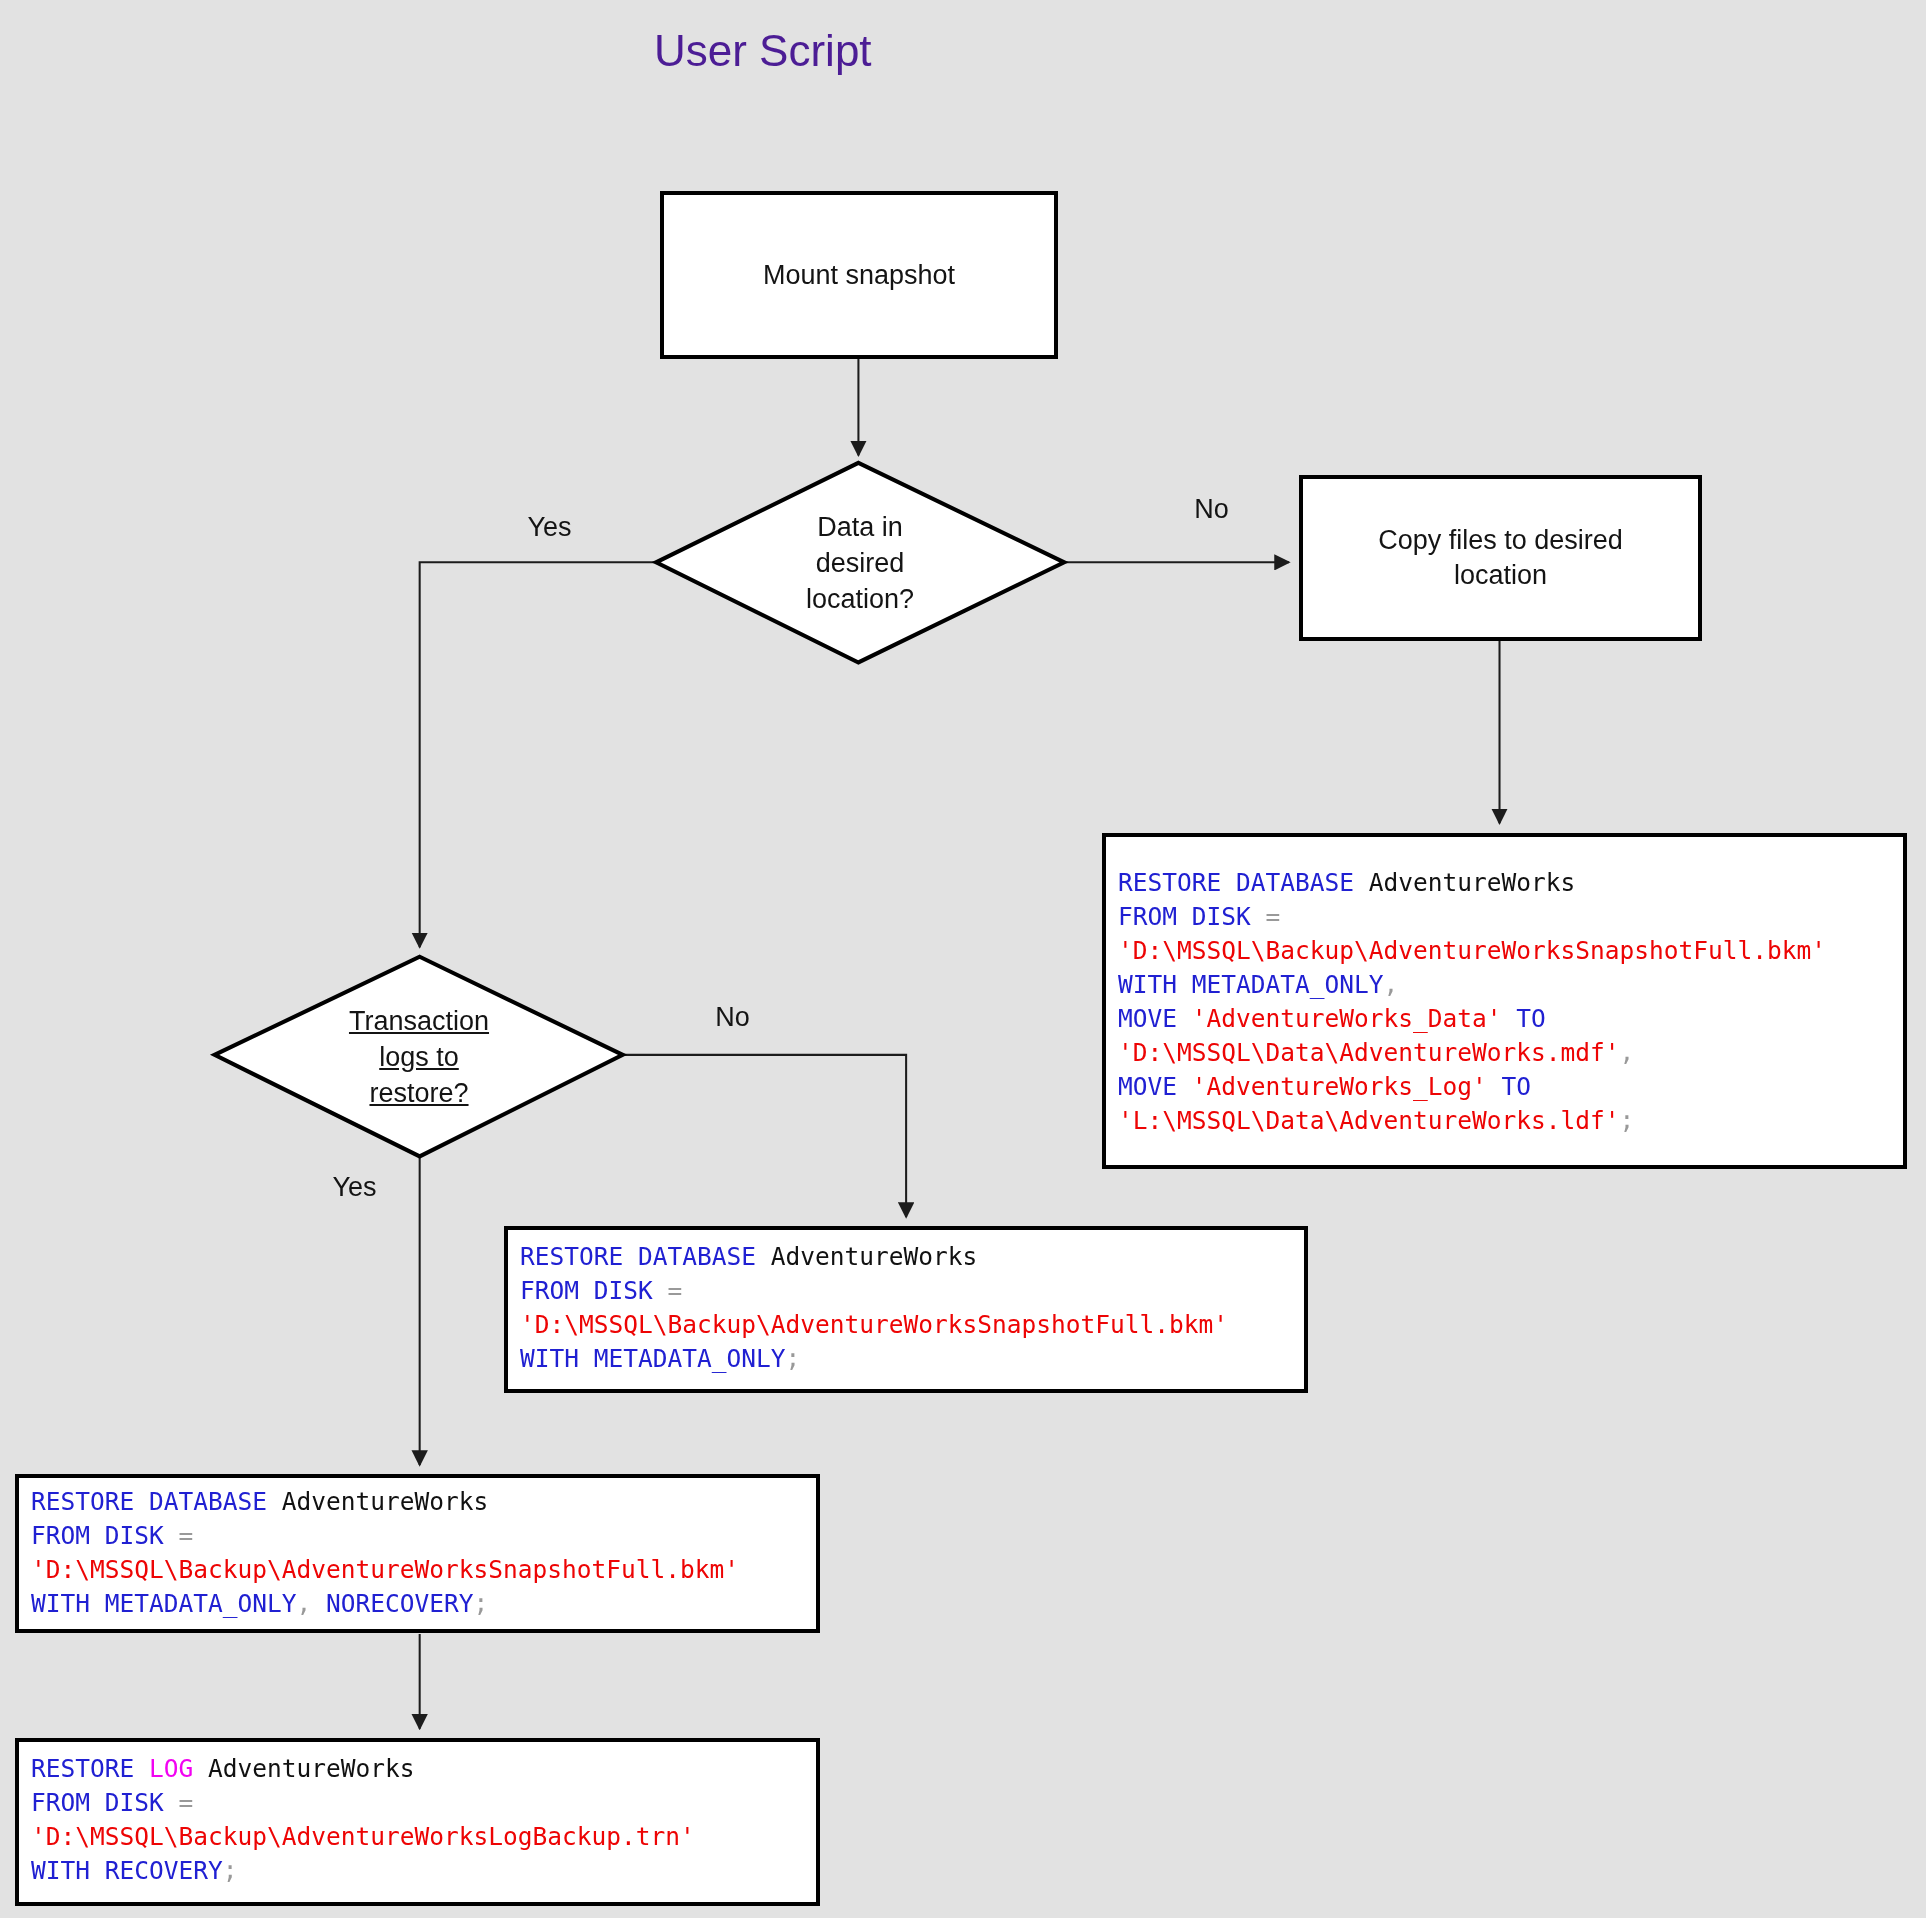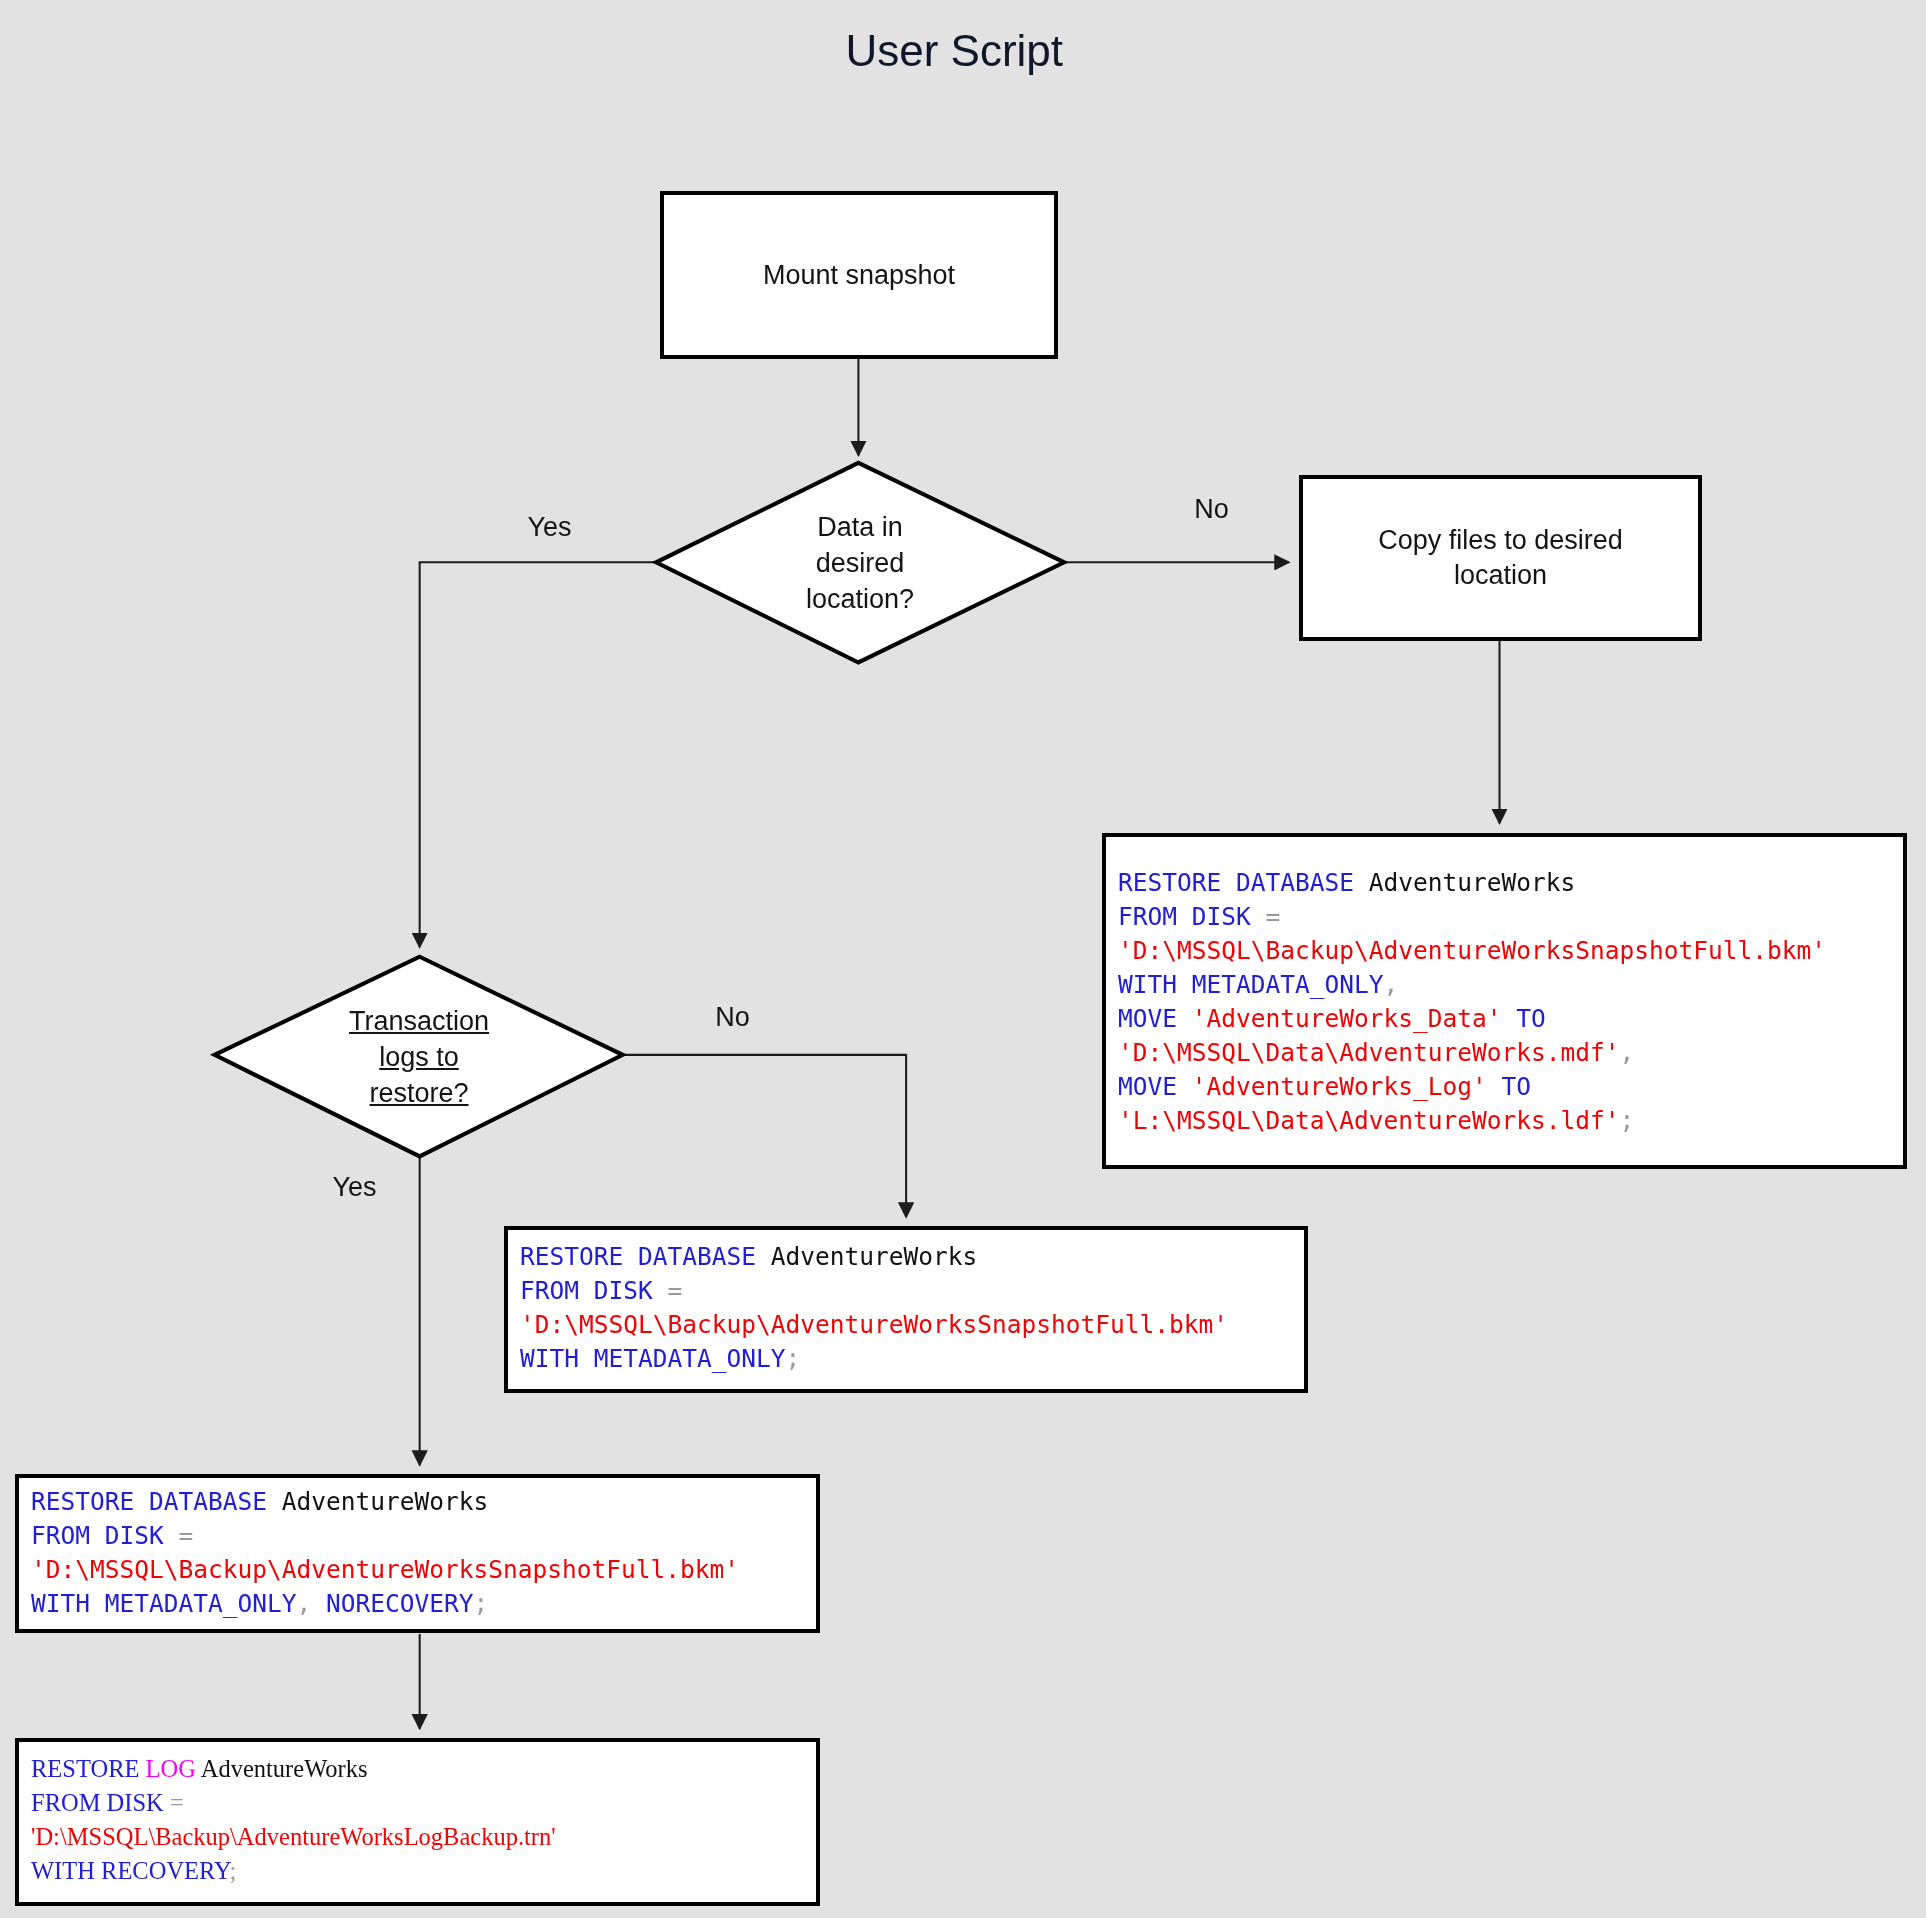--- a/index.html
+++ b/index.html
@@ -9,21 +9,21 @@
     background:#e2e2e2;
     font-family:"Liberation Sans", sans-serif;
     color:#141414;
     overflow:hidden;
   }
   .overlay{position:absolute;left:0;top:0;width:1926px;height:1919px;}
   .edge{stroke:#1c1c1c;stroke-width:3;fill:none;}
   .diamond{fill:#ffffff;stroke:#000000;stroke-width:6;}
   .page-title{
     position:absolute;left:654px;top:26px;width:409px;
-    text-align:right;font-size:44px;color:#0f172a;
+    text-align:left;font-size:44px;color:#4c1d95;
   }
   .node{
     position:absolute;
     background:#ffffff;border:4.8px solid #000000;
     box-sizing:border-box;
     display:flex;align-items:center;justify-content:center;
     text-align:center;font-size:27px;line-height:35px;
   }
   .diamond-label{
     position:absolute;
@@ -120,21 +120,21 @@
       <div class="code-line"><span class="tok-kw">WITH METADATA_ONLY</span><span class="tok-pu">;</span></div>
     </div>
 
   <div class="code-box" style="left:15px;top:1474px;width:805px;height:159px;padding-top:6.8px;">
       <div class="code-line"><span class="tok-kw">RESTORE DATABASE </span><span class="tok-id">AdventureWorks</span></div>
       <div class="code-line"><span class="tok-kw">FROM DISK </span><span class="tok-pu">=</span></div>
       <div class="code-line"><span class="tok-st">'D:\MSSQL\Backup\AdventureWorksSnapshotFull.bkm'</span></div>
       <div class="code-line"><span class="tok-kw">WITH METADATA_ONLY</span><span class="tok-pu">, </span><span class="tok-kw">NORECOVERY</span><span class="tok-pu">;</span></div>
     </div>
 
-  <div class="code-box" style="left:15px;top:1738px;width:805px;height:168px;padding-top:9.5px;font-family:Liberation Serif, serif;">
+  <div class="code-box" style="left:15px;top:1738px;width:805px;height:168px;padding-top:9.5px;">
       <div class="code-line"><span class="tok-kw">RESTORE </span><span class="tok-log">LOG</span><span class="tok-id"> AdventureWorks</span></div>
       <div class="code-line"><span class="tok-kw">FROM DISK </span><span class="tok-pu">=</span></div>
       <div class="code-line"><span class="tok-st">'D:\MSSQL\Backup\AdventureWorksLogBackup.trn'</span></div>
       <div class="code-line"><span class="tok-kw">WITH RECOVERY</span><span class="tok-pu">;</span></div>
     </div>
 
 </div>
 
 
 </body></html>

